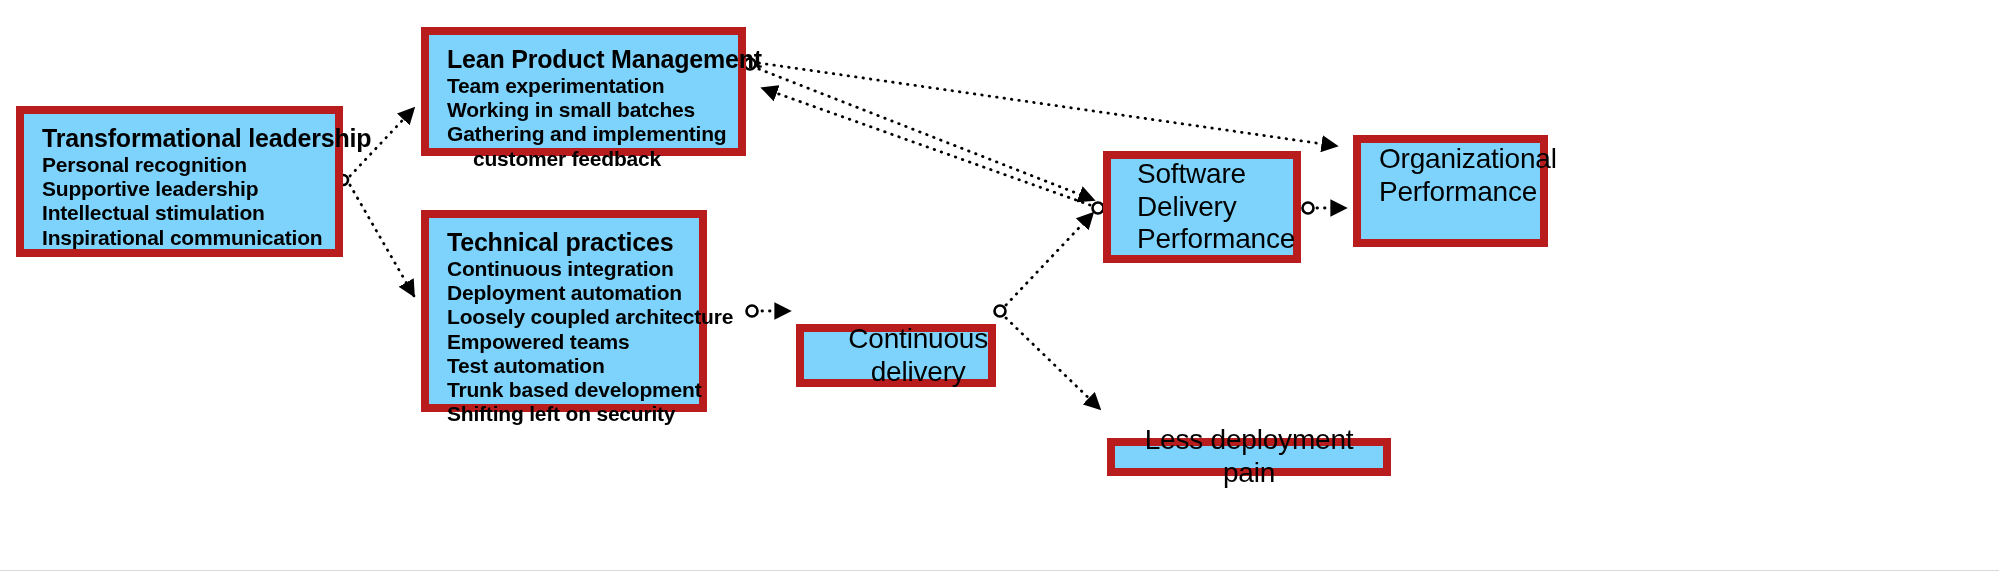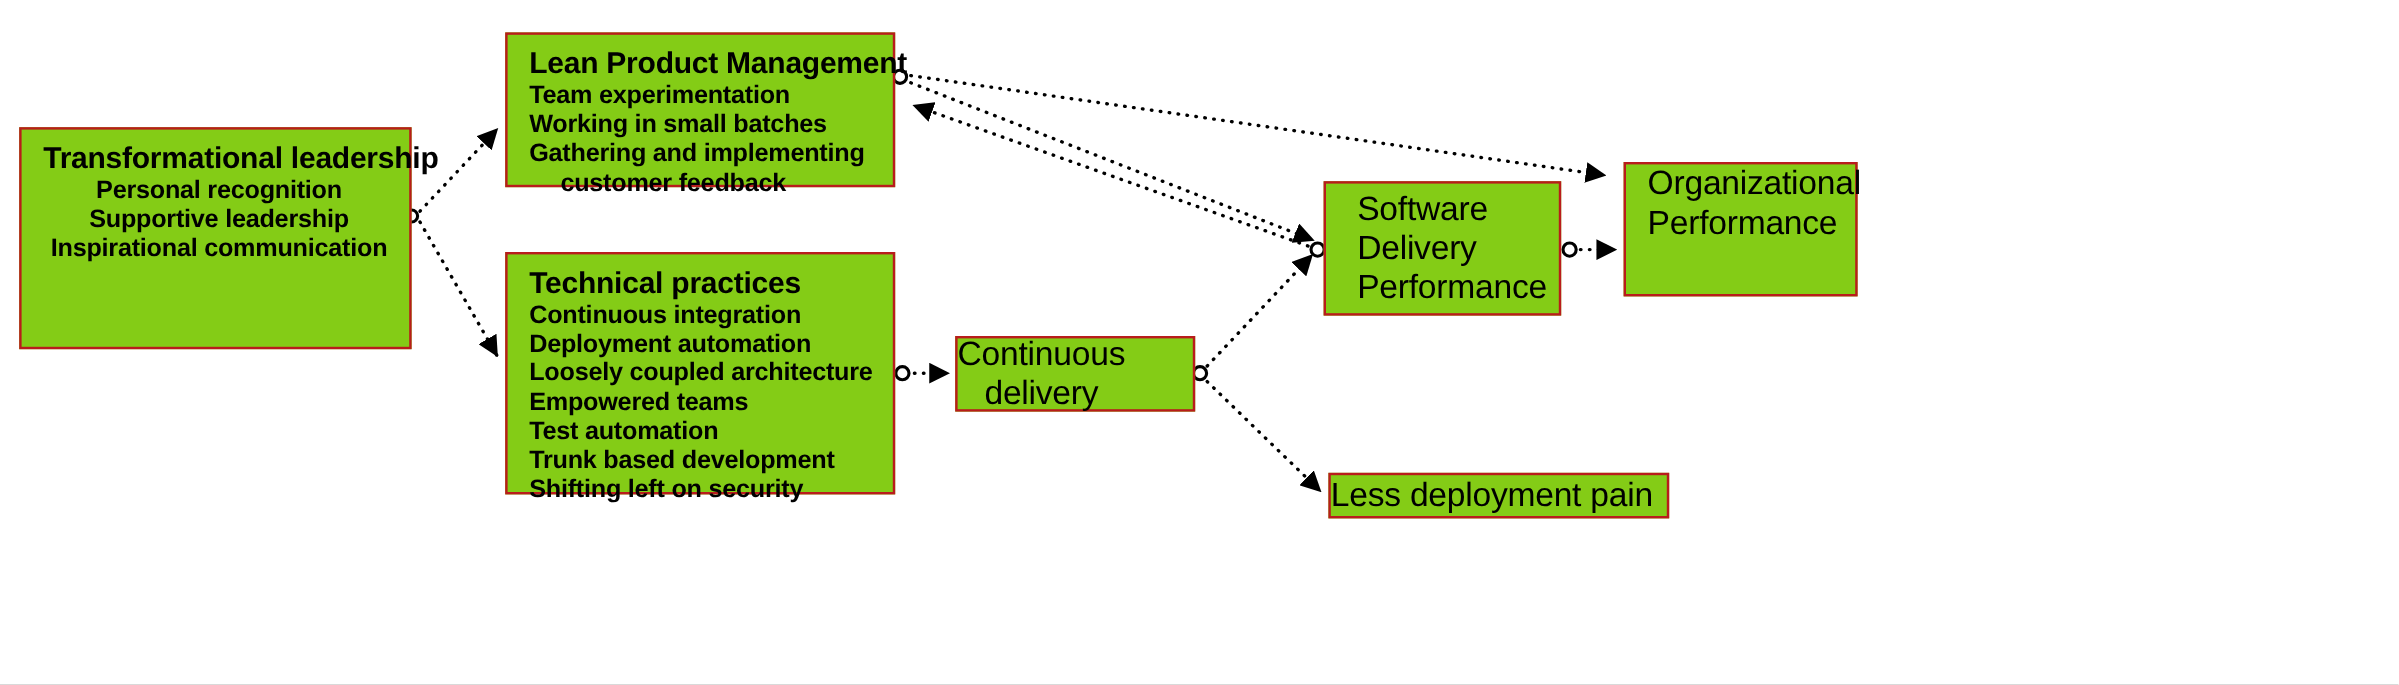--- a/index.html
+++ b/index.html
@@ -23,33 +23,34 @@
     position: absolute;
     left: 0;
     top: 0;
     width: 1999px;
     height: 571px;
     pointer-events: none;
   }
   .node {
     position: absolute;
     box-sizing: border-box;
-    border: 2px solid #b91c1c;
-    background: #84cc16;
+    border: 8px solid #b91c1c;
+    background: #7dd3fc;
     z-index: 2;
   }
   .node-list {
     padding: 10px 12px 12px 18px;
     line-height: 1.155;
   }
   .node-center {
     display: flex;
     align-items: center;
-    justify-content: flex-start;
+    justify-content: flex-end;
     text-align: center;
+    margin-top: 44px;
   }
   .title-line {
     font-weight: bold;
     font-size: 25px;
     letter-spacing: -0.2px;
     white-space: nowrap;
   }
   .item-line {
     font-weight: bold;
     font-size: 21px;
@@ -122,36 +123,37 @@
     <g>
       <path d="M 1006 318 L 1100 409" fill="none" stroke="#000000" stroke-width="2.8" stroke-linecap="round" stroke-dasharray="0.5 7" marker-end="url(#arrow)"></path>
     </g>
 
     <g>
       <circle cx="1308" cy="208" r="5.5" fill="#ffffff" stroke="#000000" stroke-width="2.6"></circle>
       <path d="M 1317 208 L 1346 208" fill="none" stroke="#000000" stroke-width="2.8" stroke-linecap="round" stroke-dasharray="0.5 7" marker-end="url(#arrow)"></path>
     </g>
   </svg>
 
-  <div class="node node-list" style="left:16px; top:106px; width:327px; height:185px;text-align:center;">
+  <div class="node node-list" style="left:16px; top:106px; width:327px; height:151px;">
     <div class="title-line">Transformational leadership</div>
     <div class="item-line">Personal recognition</div>
     <div class="item-line">Supportive leadership</div>
+    <div class="item-line">Intellectual stimulation</div>
     <div class="item-line">Inspirational communication</div>
   </div>
 
   <div class="node node-list" style="left:421px; top:27px; width:325px; height:129px;">
     <div class="title-line">Lean Product Management</div>
     <div class="item-line">Team experimentation</div>
     <div class="item-line">Working in small batches</div>
     <div class="item-line">Gathering and implementing</div>
     <div class="item-line indent">customer feedback</div>
   </div>
 
-  <div class="node node-list" style="left:421px; top:210px; width:325px; height:202px;">
+  <div class="node node-list" style="left:421px; top:210px; width:286px; height:202px;">
     <div class="title-line">Technical practices</div>
     <div class="item-line">Continuous integration</div>
     <div class="item-line">Deployment automation</div>
     <div class="item-line">Loosely coupled architecture</div>
     <div class="item-line">Empowered teams</div>
     <div class="item-line">Test automation</div>
     <div class="item-line">Trunk based development</div>
     <div class="item-line">Shifting left on security</div>
   </div>
 

